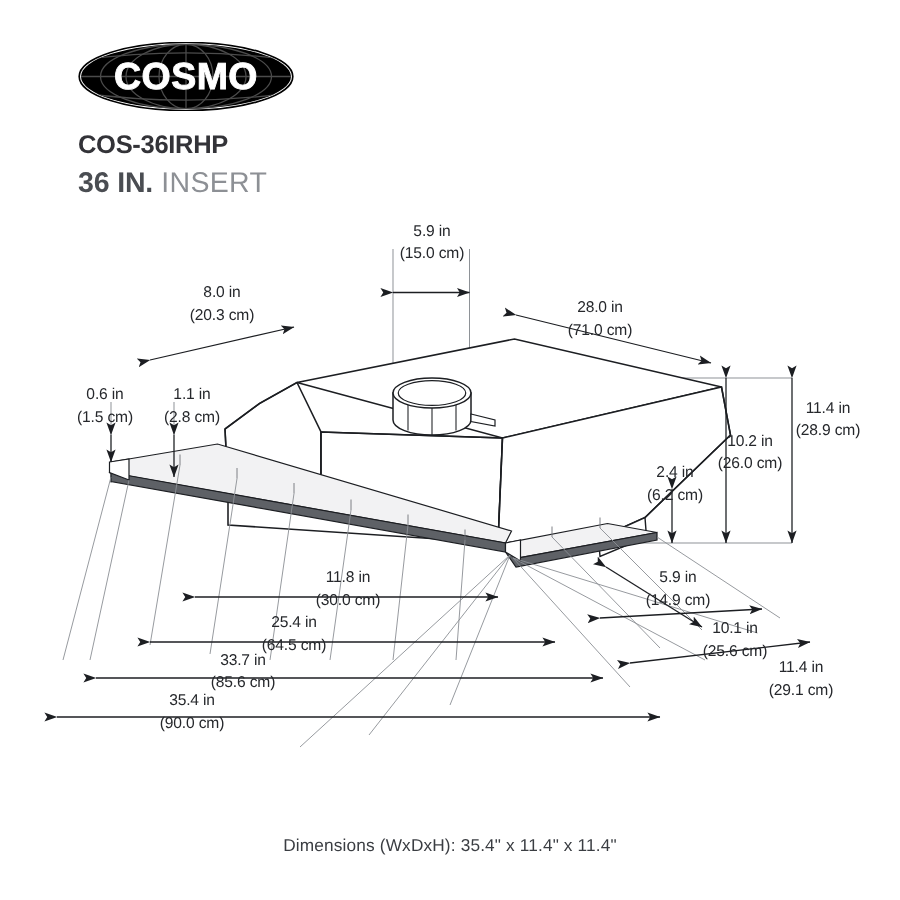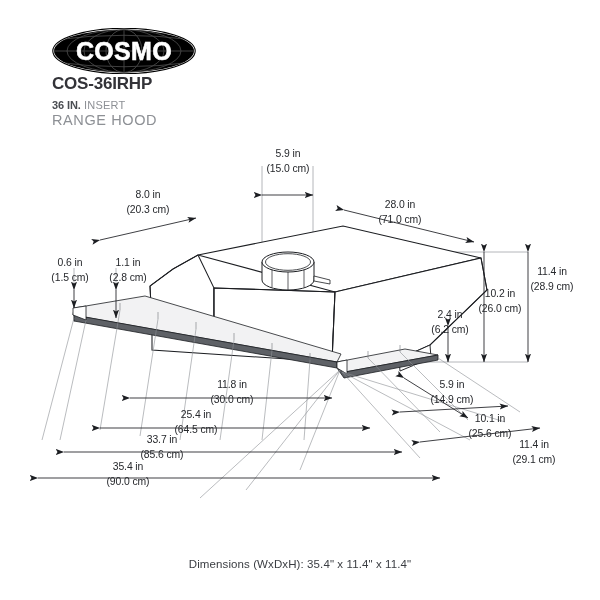--- a/index.html
+++ b/index.html
@@ -32,32 +32,32 @@
     width: 260px;
   }
 
   #logo-wrap {
     width: 144px;
     height: 46px;
     position: relative;
   }
 
   #product-code {
-    margin-top: 1px;
+    margin-top: 14px;
     font-size: 17px;
     font-weight: bold;
     letter-spacing: -0.2px;
     color: #333338;
     font-family: "Liberation Sans", sans-serif;
     line-height: 1.05;
   }
 
   #subtitle-line1 {
     margin-top: 6px;
-    font-size: 11px;
+    font-size: 19px;
     color: #8d9095;
     letter-spacing: 0.2px;
     line-height: 1.15;
     white-space: nowrap;
   }
   #subtitle-line1 .sz {
     font-weight: bold;
     color: #4a4d52;
     letter-spacing: -0.1px;
   }
@@ -130,21 +130,20 @@
 
         <text x="72" y="31.5" text-anchor="middle" font-family="'Liberation Sans', sans-serif" font-size="25" font-weight="bold" letter-spacing="0.3" fill="#ffffff" stroke="#ffffff" stroke-width="0.6">COSMO</text>
       </svg>
     </div>
 
     <div id="product-code">COS-36IRHP</div>
 
     <div id="subtitle-line1">
       <span class="sz">36 IN.</span><span>&nbsp;</span><span>INSERT</span>
     </div>
-    <div id="subtitle-line2">RANGE HOOD</div>
   </div>
 
   <div id="drawing">
     <svg width="600" height="400" viewBox="0 0 600 400">
 
       <defs>
         <marker id="ar" markerWidth="9" markerHeight="7" refX="8.4" refY="3.5" orient="auto" markerUnits="userSpaceOnUse">
           <path d="M0,0.45 L8.6,3.5 L0,6.55 L1.9,3.5 Z" fill="#1c1e22"></path>
         </marker>
         <marker id="arS" markerWidth="8" markerHeight="6.2" refX="7.5" refY="3.1" orient="auto" markerUnits="userSpaceOnUse">

